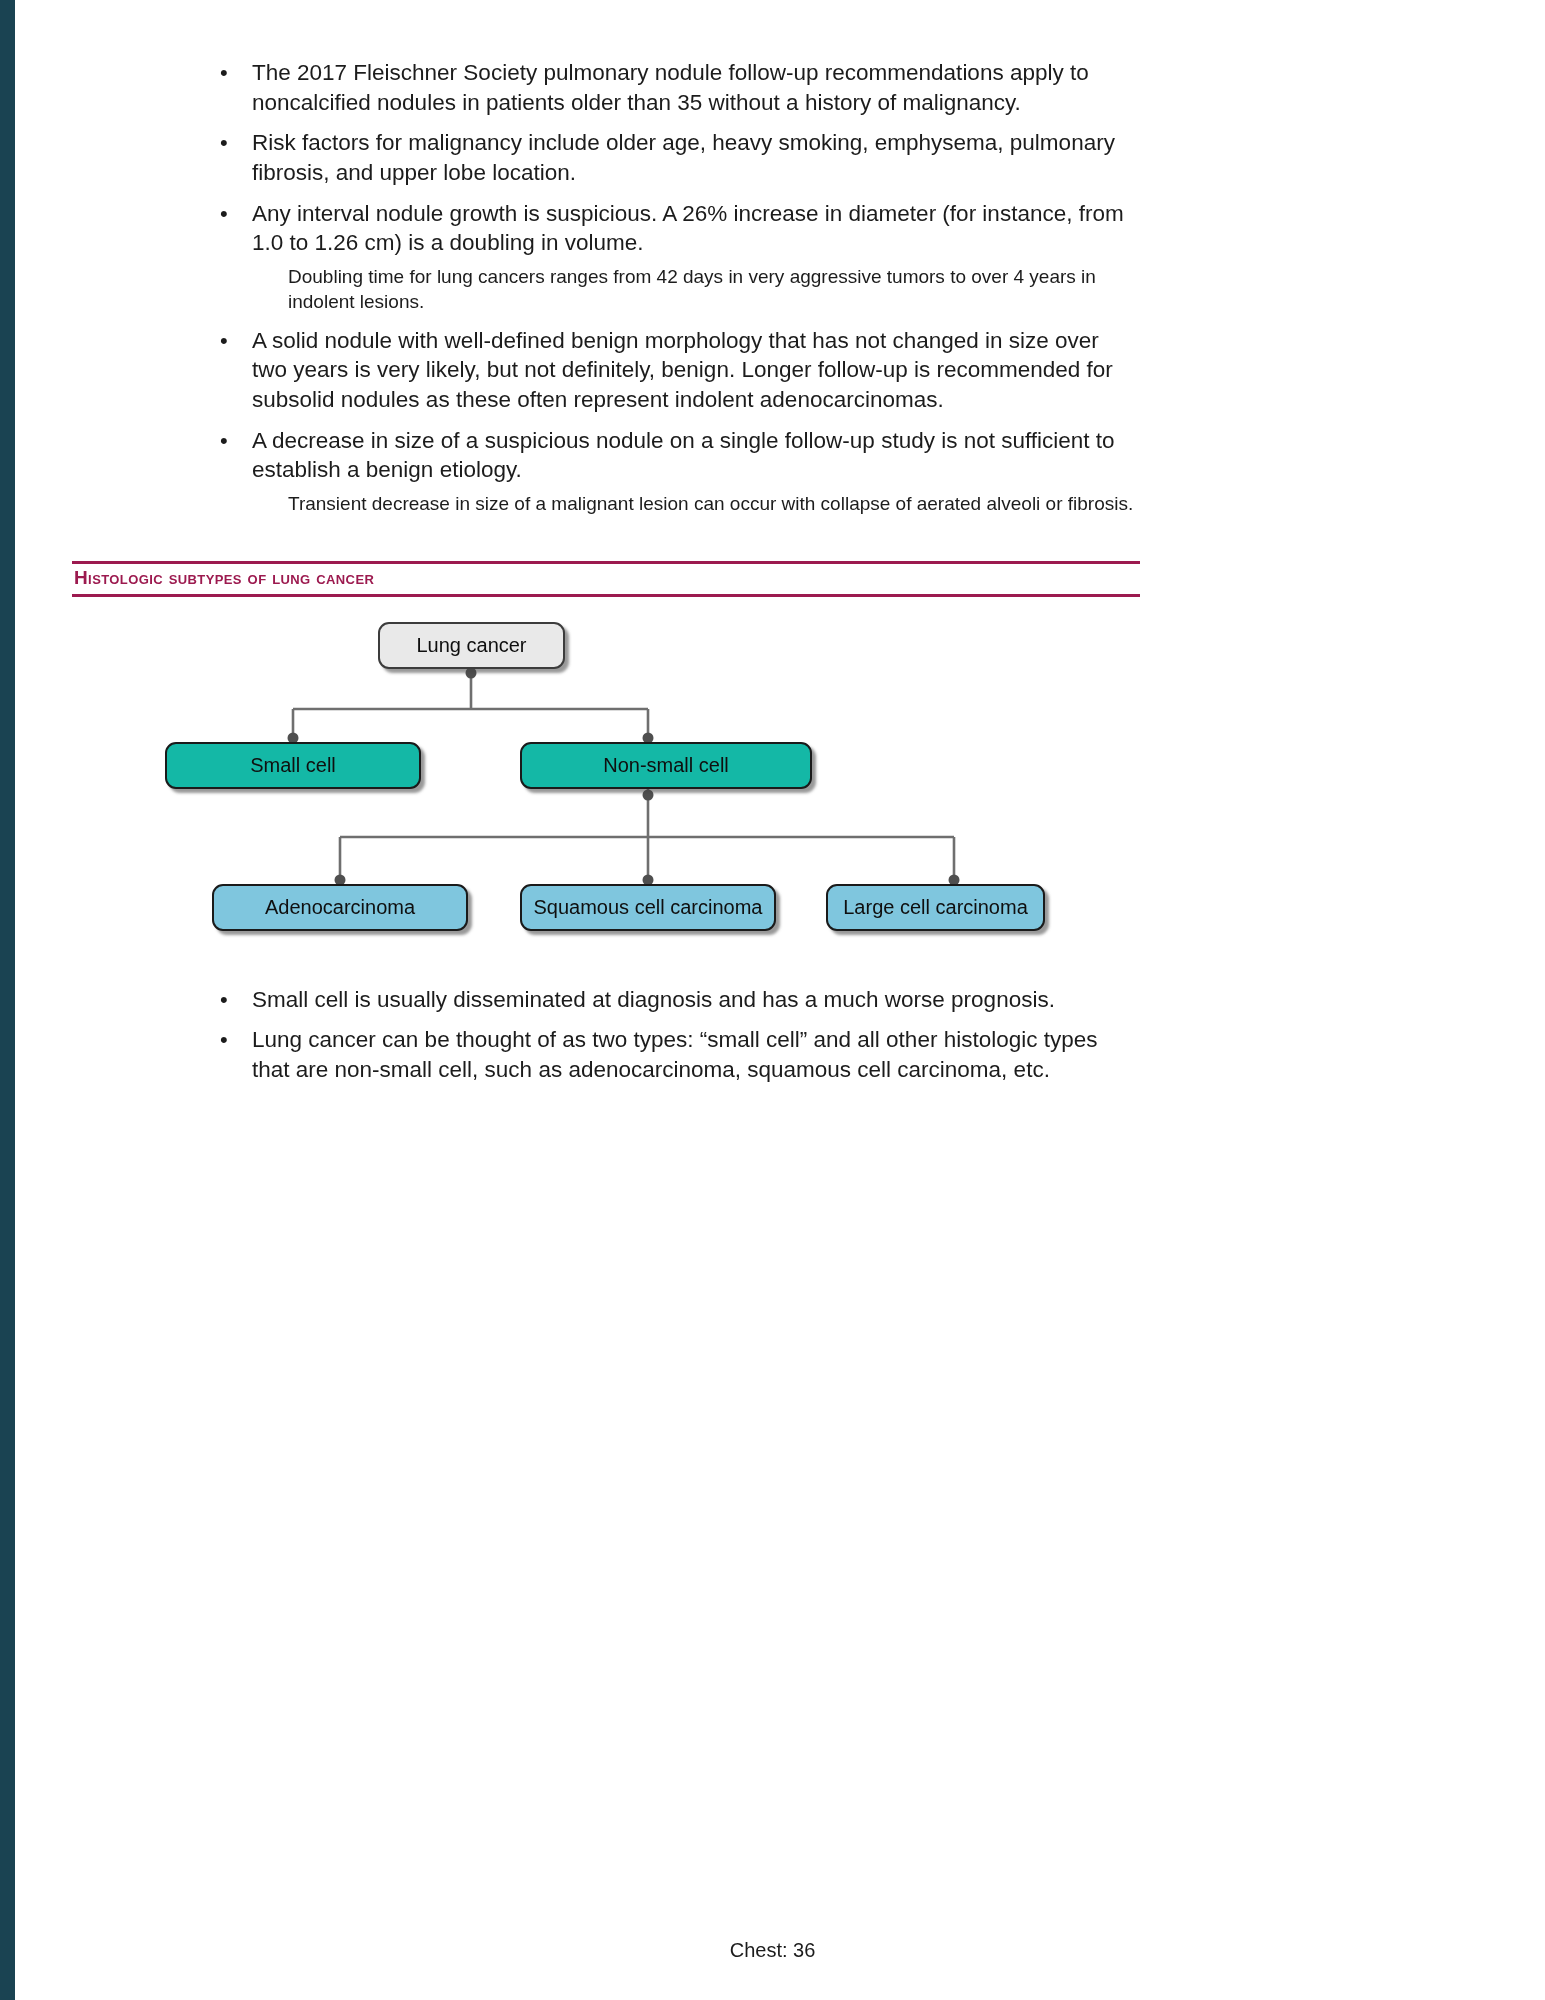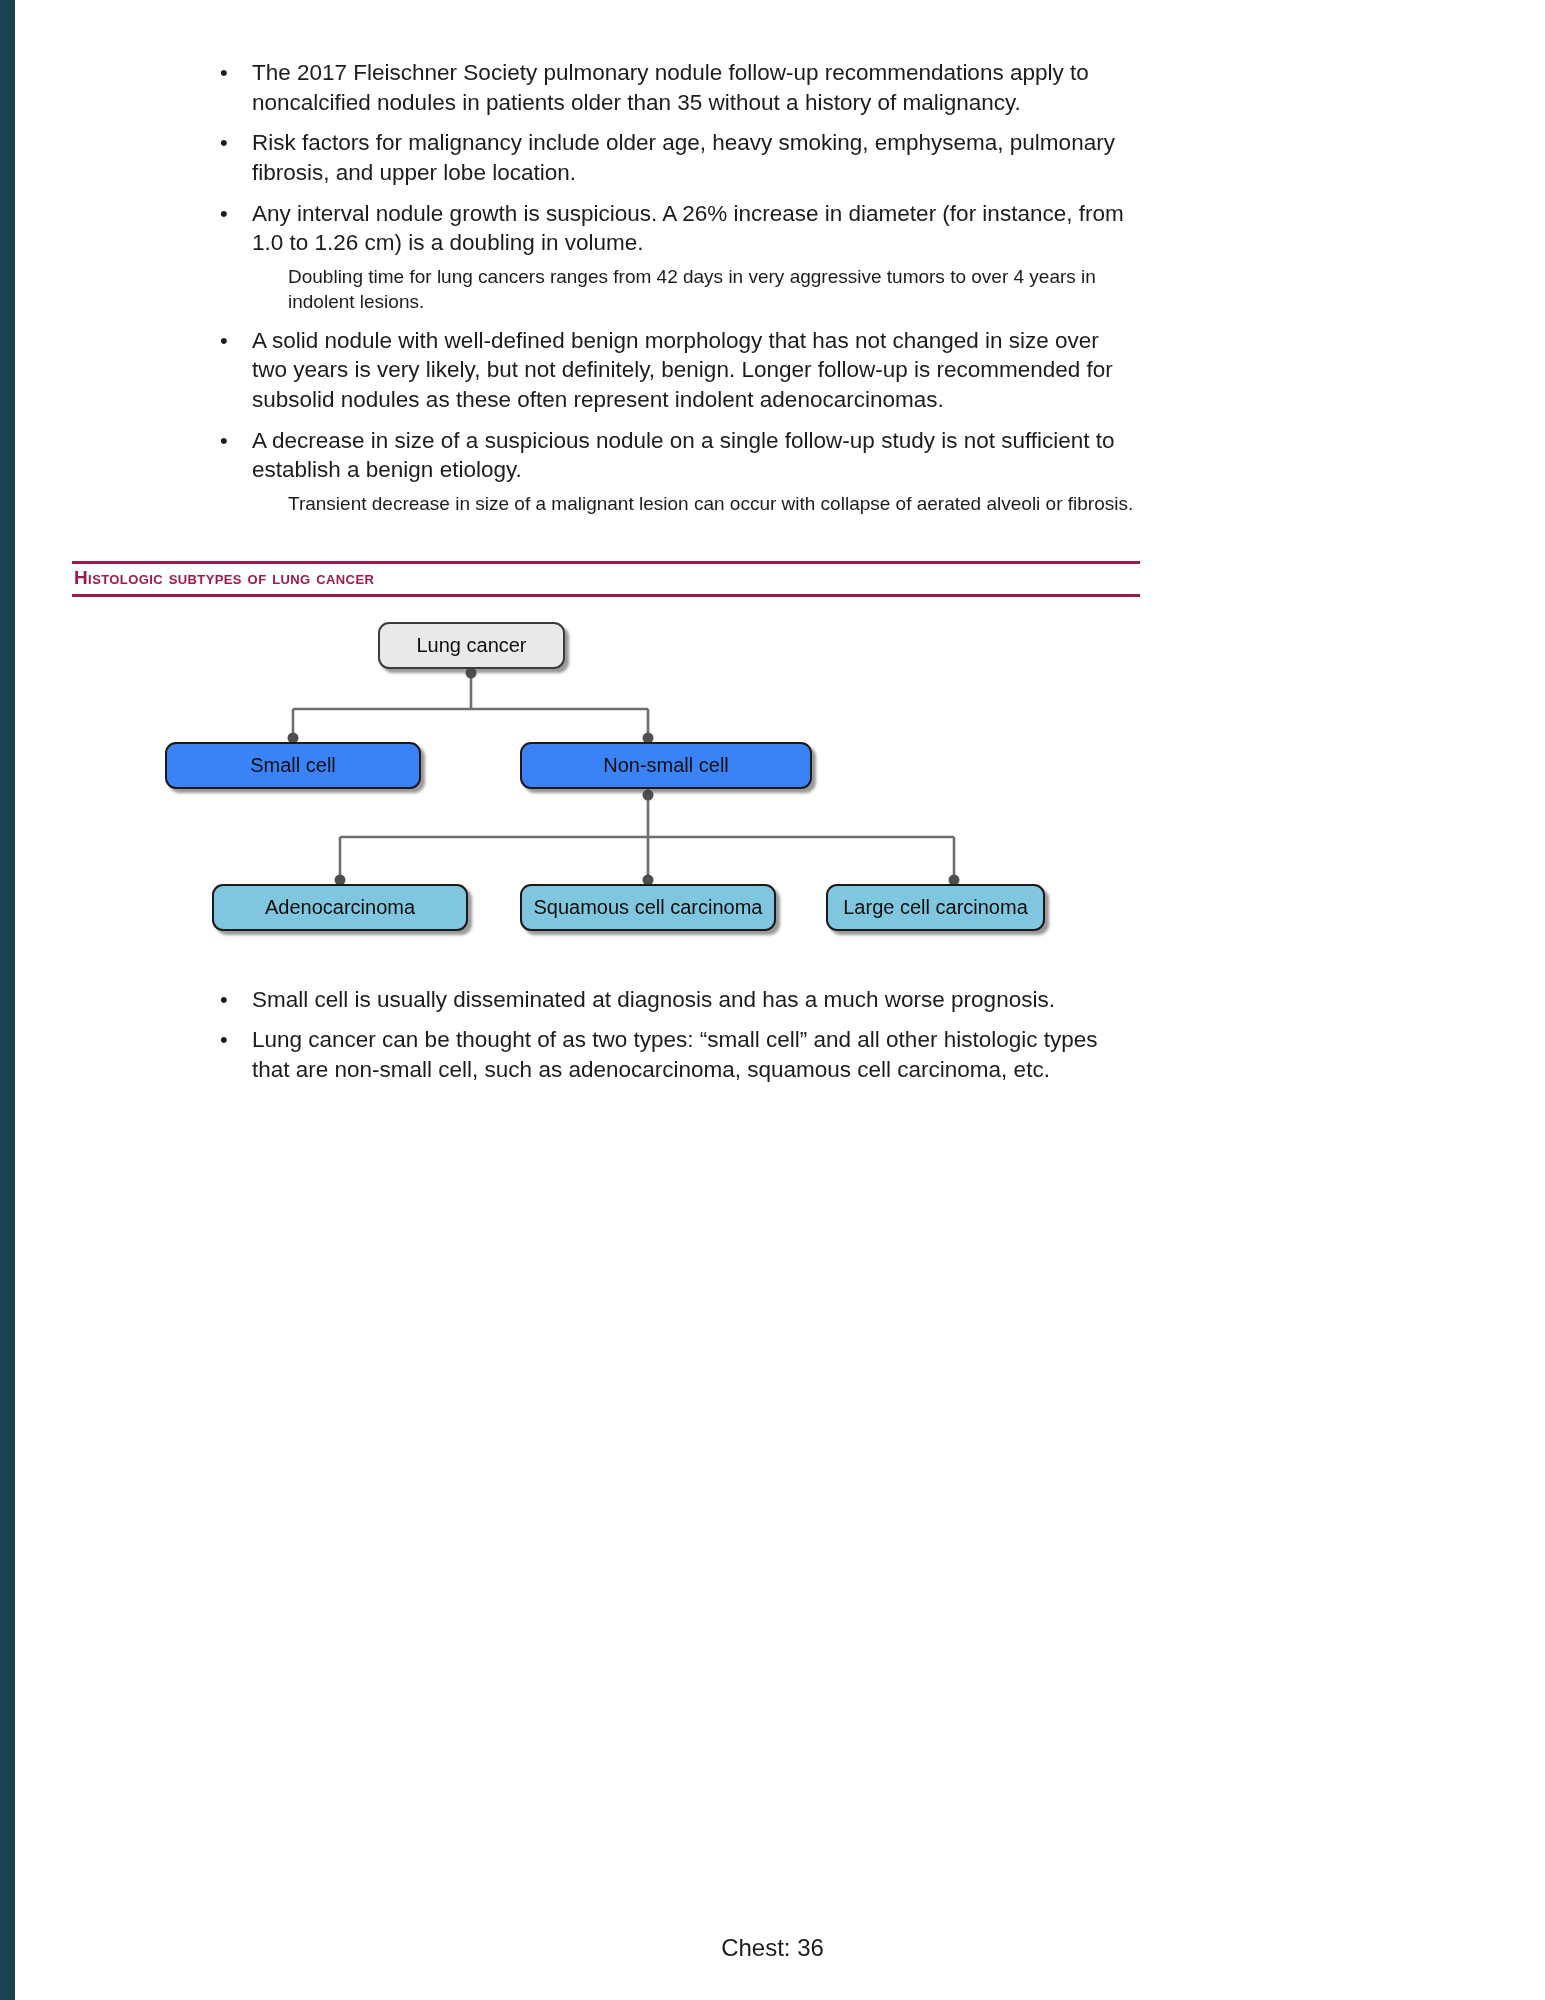--- a/index.html
+++ b/index.html
@@ -92,32 +92,32 @@
     height: 47px;
     border: 2.5px solid #1a1a1a;
     border-radius: 11px;
     font-size: 20px;
     font-weight: normal;
     color: #0f0f0f;
     box-shadow: 4px 4px 3px rgba(70,70,70,0.55);
     text-align: center;
   }
   .node-gray   { background: #e9e9e9; border-color: #3c3c3c; }
-  .node-orange { background: #3b82f6; }
+  .node-orange { background: #14b8a6; }
   .node-blue   { background: #7fc6de; }
 
   .bullets.bottom { margin-top: 36px; }
 
   .footer {
     position: absolute;
     bottom: 38px;
     left: 0;
     width: 100%;
     text-align: center;
-    font-size: 24px;
+    font-size: 20px;
     color: #1c1c1c;
   }
 </style>
 </head>
 <body>
 
 <div class="page">
 
   <div class="accent-bar"></div>
 

